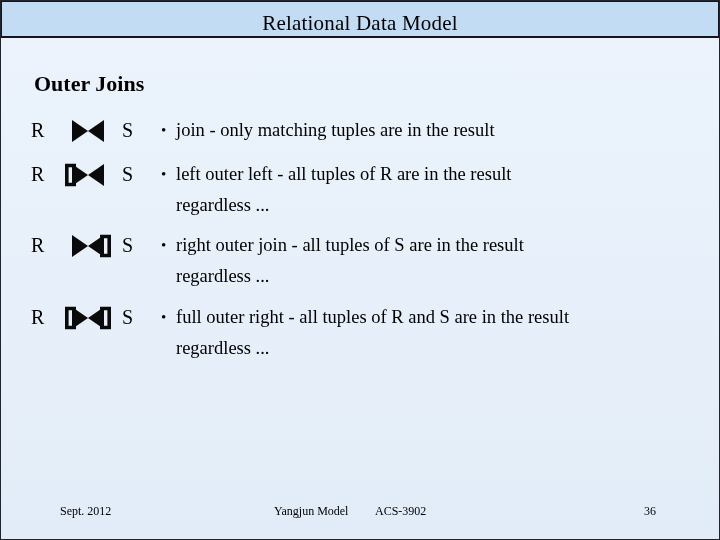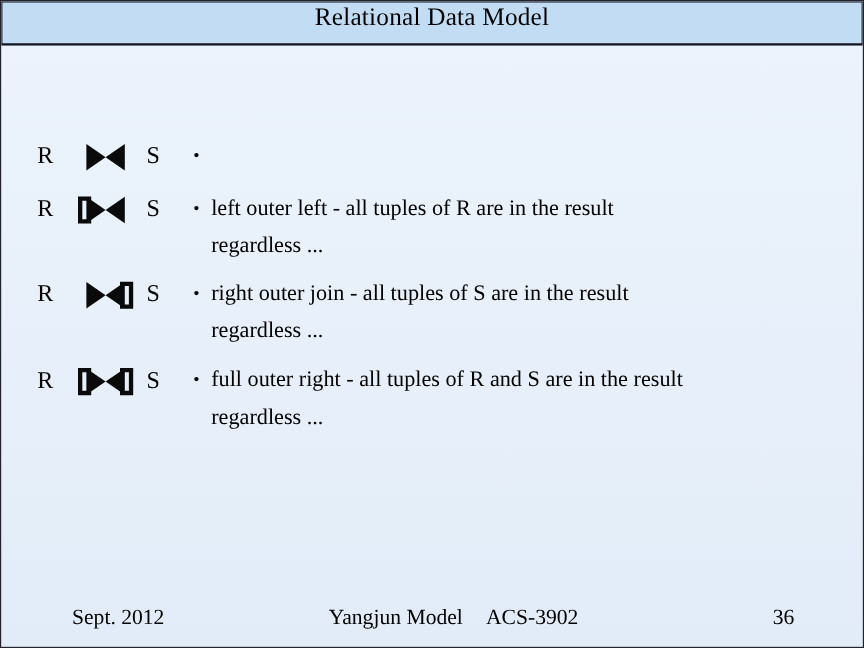--- a/index.html
+++ b/index.html
@@ -12,21 +12,21 @@
     font-family: "Liberation Serif", "DejaVu Serif", serif;
     color: #000;
     overflow: hidden;
   }
   .title-bar {
     position: absolute; left: 0; top: 0; width: 100%; height: 37px;
     box-sizing: border-box;
     background: #c2dcf4;
     border: 1px solid #15151f;
     border-bottom-width: 2px;
-    display: flex; align-items: flex-start; justify-content: center;
+    display: flex; align-items: flex-end; justify-content: center;
   }
   .title-bar .title { font-size: 21px; letter-spacing: 0.2px; }
   .heading {
     position: absolute; left: 33px; top: 70px;
     font-size: 22px; font-weight: bold;
   }
   .row { position: absolute; left: 30px; right: 16px; display: grid; grid-template-columns: 130px 1fr; }
   .row-1 { top: 114px; }
   .row-2 { top: 158px; }
   .row-3 { top: 229px; }
@@ -34,47 +34,49 @@
   .pair { display: flex; align-items: center; height: 31px; }
   .operand { font-size: 20px; }
   .operand.r { width: 32px; }
   .operand.s { margin-left: 9px; }
   .join-svg { display: block; }
   .join-svg .tri { fill: #0a0a0a; }
   .join-svg .bracket { fill: none; stroke: #0a0a0a; stroke-width: 3.6; }
   .bullet { display: flex; font-size: 18.5px; line-height: 31px; }
   .dot { width: 15px; font-size: 15px; flex: 0 0 auto; }
   .btext { white-space: pre-line; }
-  .footer span { position: absolute; top: 503px; font-size: 18px; }
+  .footer span { position: absolute; top: 503px; font-size: 12px; }
   .f-date   { left: 59px; }
   .f-author { left: 273px; }
-  .f-course { left: 404px; text-align: right; }
+  .f-course { left: 374px; text-align: right; }
   .f-page   { left: 643px; font-family: Liberation Serif, serif; }
 </style>
 </head>
 <body>
 
 <div class="slide">
 
   <div class="title-bar">
     <span class="title">Relational Data Model</span>
   </div>
 
+  <div class="heading">Outer Joins</div>
 
   <div class="row row-1">
     <div class="pair">
       <span class="operand r">R</span>
       <svg class="join-svg" width="50" height="26" viewBox="0 0 50 26">
         <polygon class="tri" points="9,2 25,13 9,24"></polygon>
         <polygon class="tri" points="41,2 25,13 41,24"></polygon>
       </svg>
       <span class="operand s">S</span>
     </div>
     <div class="bullet">
       <span class="dot">•</span>
+      <span class="btext">join - only matching tuples are in the result</span>
     </div>
   </div>
 
   <div class="row row-2">
     <div class="pair">
       <span class="operand r">R</span>
       <svg class="join-svg" width="50" height="26" viewBox="0 0 50 26">
         <path class="bracket" d="M13,3.5 H3.8 V22.5 H13"></path>
         <polygon class="tri" points="9,2 25,13 9,24"></polygon>
         <polygon class="tri" points="41,2 25,13 41,24"></polygon>

